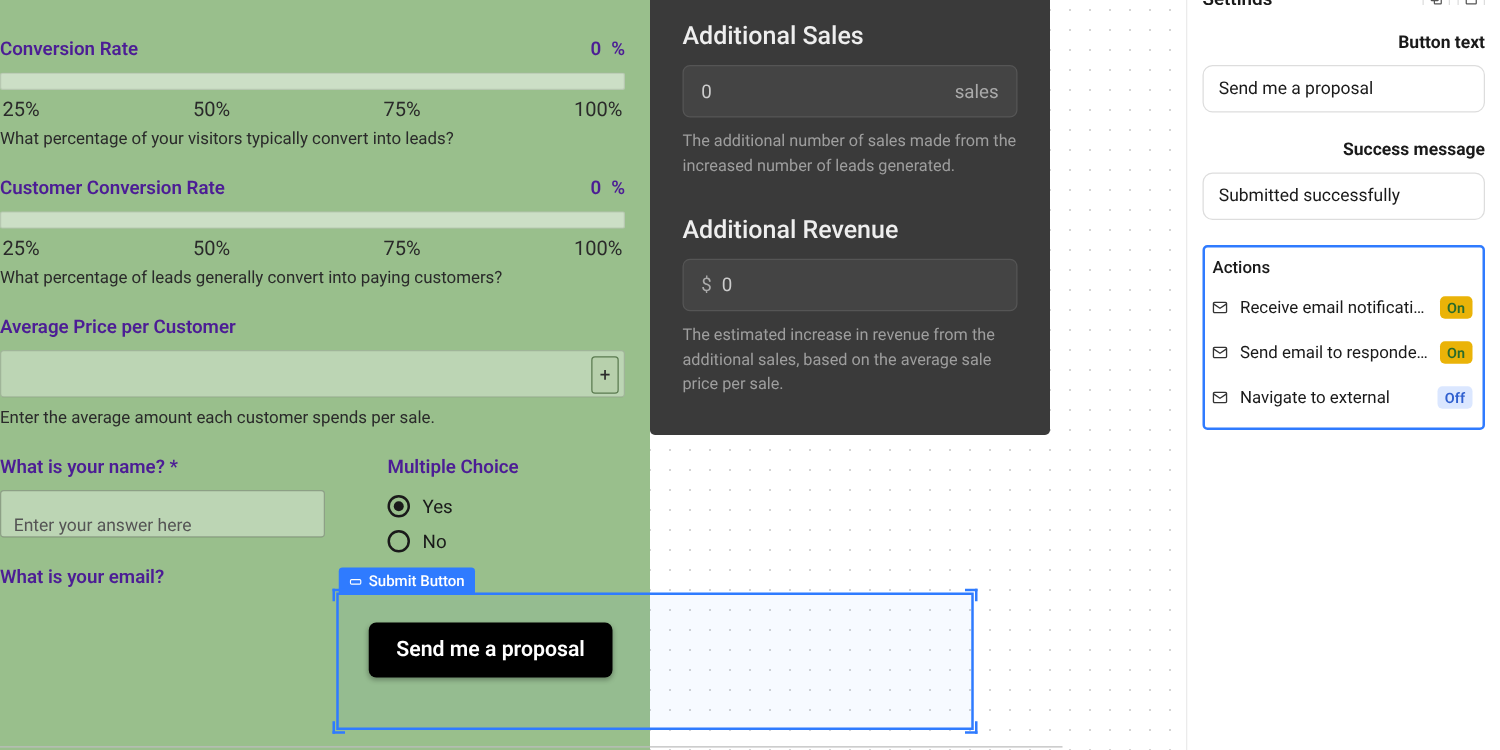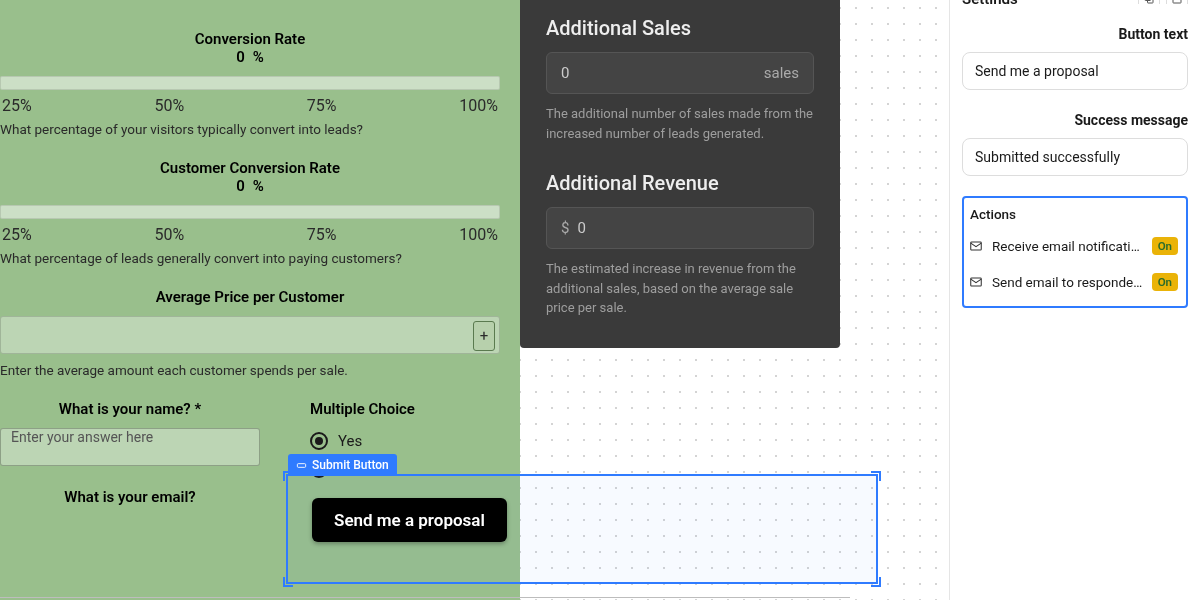--- a/index.html
+++ b/index.html
@@ -3,49 +3,49 @@
 <meta charset="utf-8">
 <style>
 * { box-sizing: border-box; margin: 0; padding: 0; }
 body { font-family: -apple-system, BlinkMacSystemFont, "Segoe UI", Roboto, sans-serif; font-size: 14px; color: #1a1a1a; background: #fff; overflow: hidden; width: 1200px; height: 600px; position: relative; }
 
 .canvas { position: absolute; left: 0; top: 0; width: 950px; height: 600px; background-image: radial-gradient(circle, #d4d4d4 1px, transparent 1px); background-size: 16px 16px; background-position: 0 0; border-right: 1px solid #e5e5e5; }
 
 .form-bg { position: absolute; left: -60px; top: -10px; width: 580px; height: 610px; background: #99bf8c; padding: 40px 20px 20px 60px; }
 
 .field-group { margin-bottom: 22px; }
-.field-label-row { display: flex; justify-content: space-between; align-items: center; font-size: 15px; font-weight: 600; color: #000000; margin-bottom: 10px; flex-direction: column; }
+.field-label-row { display: flex; justify-content: space-between; align-items: center; font-size: 15px; font-weight: 600; color: #4c1d95; margin-bottom: 10px; }
 .val-unit { display: flex; gap: 8px; align-items: center; font-weight: 600; }
 .slider-track { height: 14px; background: rgba(255,255,255,0.5); border-radius: 2px; border: 1px solid rgba(0,0,0,0.1); margin-bottom: 6px; }
 .slider-ticks { display: flex; justify-content: space-between; font-size: 16px; color: #2a2a2a; padding: 0 2px; margin-bottom: 6px; }
 .helper { font-size: 13.5px; color: #2a2a2a; }
 
 .number-input { height: 38px; background: rgba(255,255,255,0.35); border: 1px solid rgba(0,0,0,0.15); border-radius: 3px; position: relative; }
 .number-stepper { position: absolute; right: 4px; top: 4px; width: 22px; height: 30px; background: #b7d0ac; border: 1px solid #5a7a4f; border-radius: 3px; display: flex; align-items: center; justify-content: center; font-size: 15px; color: #2a2a2a; }
 
-.text-input { width: 260px; height: 38px; background: rgba(255,255,255,0.35); border: 1px solid rgba(0,0,0,0.25); border-radius: 3px; padding: 0 10px; display: flex; align-items: flex-start; color: #555; font-size: 14px; }
+.text-input { width: 260px; height: 38px; background: rgba(255,255,255,0.35); border: 1px solid rgba(0,0,0,0.25); border-radius: 3px; padding: 0 10px; display: flex; align-items: flex-end; color: #555; font-size: 14px; }
 
 .two-col { display: flex; gap: 40px; }
 .col { flex: 0 0 auto; }
 
 .radio-row { display: flex; align-items: center; gap: 10px; margin-bottom: 10px; font-size: 15px; }
 .radio { width: 18px; height: 18px; border: 2px solid #1a1a1a; border-radius: 50%; display: flex; align-items: center; justify-content: center; }
 .radio-inner { width: 8px; height: 8px; background: #1a1a1a; border-radius: 50%; }
 
 
 .dark-panel { position: absolute; left: 520px; top: -10px; width: 320px; background: #3a3a3a; color: #e8e8e8; padding: 26px 26px 30px; border-radius: 0 0 4px 4px; }
 .dp-group { margin-bottom: 28px; }
 .dp-label { font-size: 20px; font-weight: 500; color: #eee; margin-bottom: 12px; }
 .dp-input { height: 42px; background: #444; border: 1px solid #555; border-radius: 6px; display: flex; align-items: center; padding: 0 14px; color: #ccc; font-size: 15px; }
 .dp-input .unit { margin-left: auto; color: #aaa; }
 .dp-input .prefix { margin-right: 8px; color: #aaa; }
 .dp-help { font-size: 13px; color: #9e9e9e; margin-top: 10px; line-height: 1.5; }
 
 
-.selection { position: absolute; left: 286px; top: 474px; width: 592px; height: 110px; border: 2px solid #2f7bff; background: rgba(47,123,255,0.04); }
+.selection { position: absolute; left: 269px; top: 474px; width: 510px; height: 110px; border: 2px solid #2f7bff; background: rgba(47,123,255,0.04); }
 .sel-corner { position: absolute; width: 10px; height: 10px; border: 2px solid #2f7bff; background: #fff; }
 .sel-corner.tl { left: -5px; top: -5px; border-right: none; border-bottom: none; background:transparent;}
 .sel-corner.tr { right: -5px; top: -5px; border-left: none; border-bottom: none; background:transparent;}
 .sel-corner.bl { left: -5px; bottom: -5px; border-right: none; border-top: none; background:transparent;}
 .sel-corner.br { right: -5px; bottom: -5px; border-left: none; border-top: none; background:transparent;}
 .sel-tag { position: absolute; left: 0; top: -22px; height: 22px; background: #2f7bff; color: #fff; font-size: 12px; font-weight: 500; display: flex; align-items: center; padding: 0 8px; border-radius: 3px 3px 0 0; gap: 5px; }
 .sel-tag svg { width: 11px; height: 11px; }
 .submit-btn { position: absolute; left: 24px; top: 22px; background: #000; color: #fff; border-radius: 6px; padding: 12px 22px; font-size: 17px; font-weight: 600; box-shadow: 0 2px 4px rgba(0,0,0,0.3); }
 
 
@@ -234,14 +234,22 @@
 
     <div class="action-row">
       <svg class="mail-icon" viewBox="0 0 24 24" fill="none" stroke="#333" stroke-width="1.8">
           <rect x="3" y="5" width="18" height="14" rx="1.5"></rect>
           <path d="M3 7l9 6 9-6"></path>
         </svg>
       <span class="lbl">Send email to responde…</span>
       <span class="badge on">On</span>
     </div>
 
+    <div class="action-row">
+      <svg class="mail-icon" viewBox="0 0 24 24" fill="none" stroke="#333" stroke-width="1.8">
+          <rect x="3" y="5" width="18" height="14" rx="1.5"></rect>
+          <path d="M3 7l9 6 9-6"></path>
+        </svg>
+      <span class="lbl">Navigate to external</span>
+      <span class="badge off">Off</span>
+    </div>
   </div>
 </div>
 
 </body></html>

